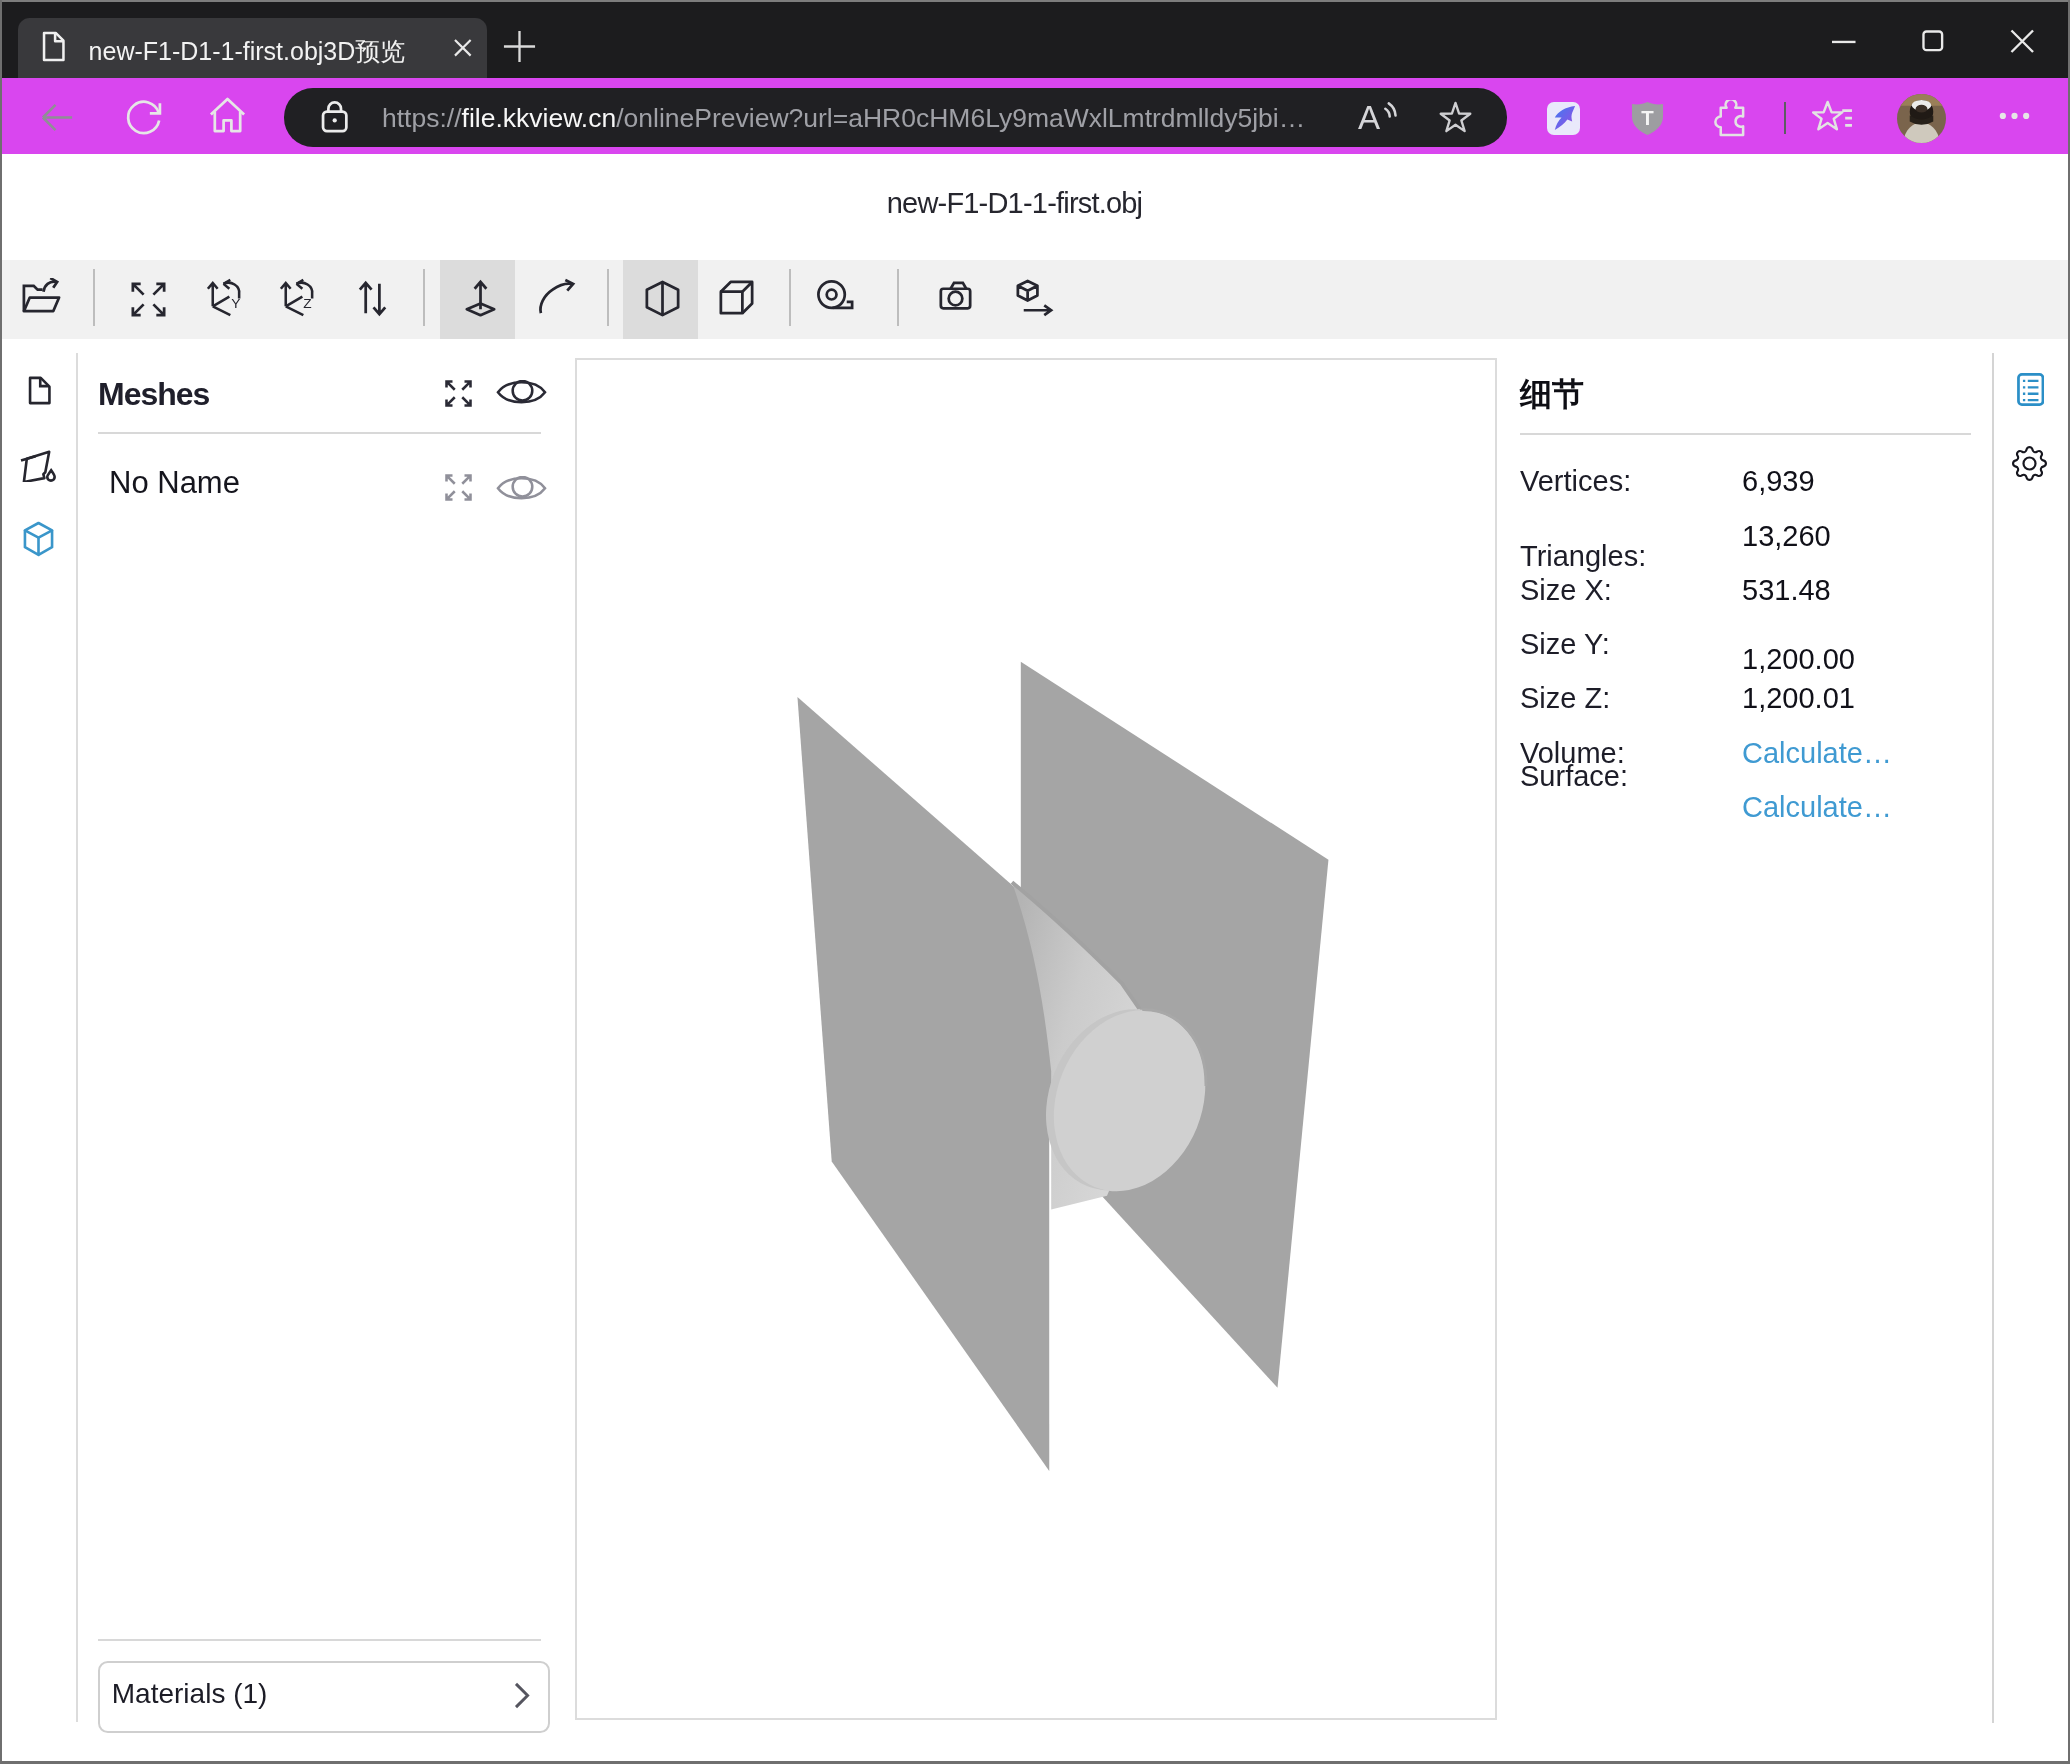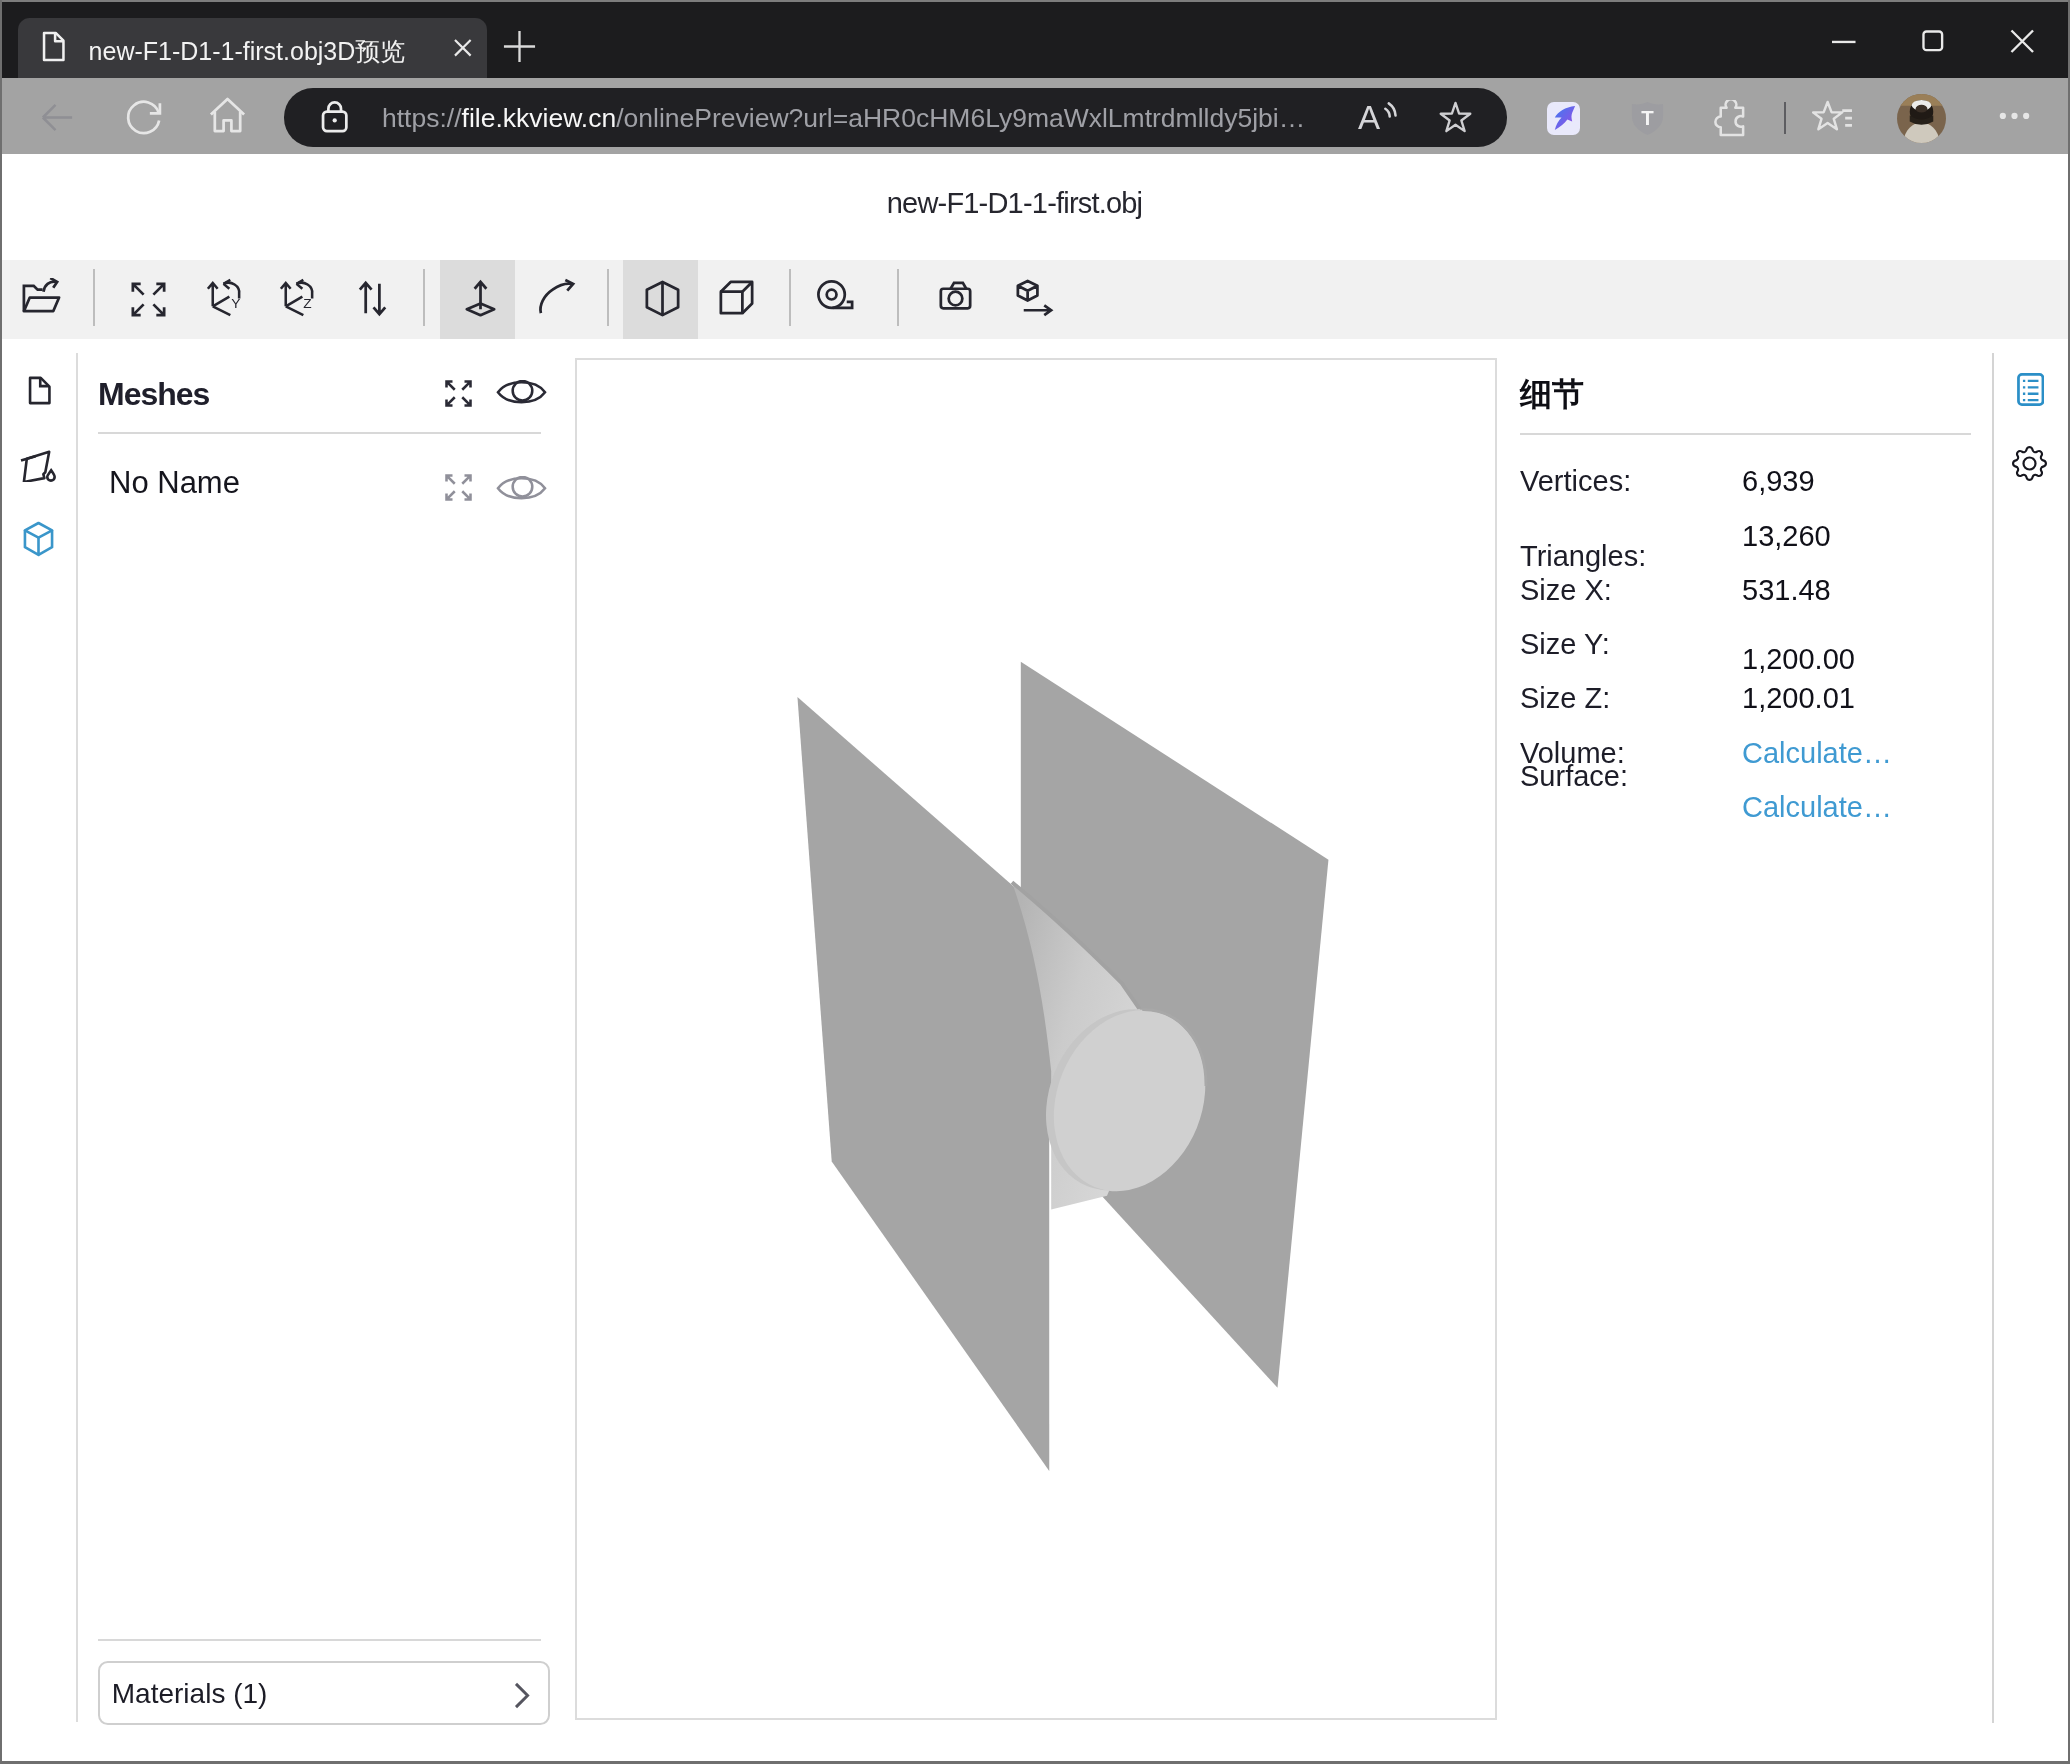--- a/index.html
+++ b/index.html
@@ -4,37 +4,37 @@
 <style>
 * { margin:0; padding:0; box-sizing:border-box; }
 html,body { width:2070px; height:1764px; overflow:hidden; background:#fff;
   font-family:"Liberation Sans", sans-serif; }
 #win { position:absolute; left:0; top:0; width:2070px; height:1764px; }
 .abs { position:absolute; }
 #tabbar { position:absolute; left:0; top:0; width:2070px; height:78px; background:#1c1c1e; }
 #topline { position:absolute; left:0; top:0; width:2070px; height:2px; background:#7d7d7d; }
 #tab { position:absolute; left:17.6px; top:17.6px; width:469px; height:61px; background:#39393c; border-radius:11.8px 11.8px 0 0; }
 #tabtitle { position:absolute; left:71px; top:17.6px; width:353px; font-size:25px; color:#f2f2f2; white-space:nowrap; }
-#navbar { position:absolute; left:0; top:78px; width:2070px; height:76px; background:#a3a3a3; }
+#navbar { position:absolute; left:0; top:78px; width:2070px; height:76px; background:#d946ef; }
 #urlpill { position:absolute; left:284px; top:9.8px; width:1223px; height:59px; border-radius:29px; background:#202023; }
 #urltext { position:absolute; left:98px; top:15.7px; font-size:26.5px; color:#9fa0a6; white-space:nowrap; }
 #urltext b { color:#f7f7f7; font-weight:normal; }
 #page { position:absolute; left:0; top:155px; width:2070px; height:1606px; background:#fff; }
 #ptitle { position:absolute; left:0px; top:32px; width:2029px; text-align:center; font-size:29px; letter-spacing:-0.8px; color:#26262e; }
 #toolbar { position:absolute; left:2px; top:105px; width:2066px; height:79px; background:#f1f1f1; }
 .tsel { position:absolute; top:0; height:79px; background:#dcdcdc; }
 .tsep { position:absolute; top:8.8px; height:57px; width:2px; background:#bdbdbd; }
 .ticon { position:absolute; top:17.6px; }
 #sidesep { position:absolute; left:76px; top:198px; width:2px; height:1369px; background:#dcdcdc; }
 #rightsep { position:absolute; left:1992px; top:198px; width:2px; height:1370px; background:#d4d4d4; }
 #viewport { position:absolute; left:575px; top:203px; width:922px; height:1362px; border:2px solid #dcdcdc; background:#fff; }
 .hsep { position:absolute; height:2px; background:#d8d8d8; }
 #meshes { position:absolute; left:98px; top:221px; font-size:32px; font-weight:bold; letter-spacing:-1px; color:#1f1f2b; }
 #noname { position:absolute; left:109px; top:310px; font-size:31px; color:#15151d; }
-#matbtn { position:absolute; left:98px; top:1506px; width:452px; height:64px; border:2px solid #cfcfcf; border-radius:9.8px; }
+#matbtn { position:absolute; left:98px; top:1506px; width:452px; height:72px; border:2px solid #cfcfcf; border-radius:9.8px; }
 #matbtn span { position:absolute; left:11.8px; top:14.7px; font-size:28px; color:#1c1c26; }
 #dtitle { position:absolute; left:1520px; top:218px; font-size:32px; font-weight:bold; color:#0e0e14; }
 .dlabel { position:absolute; left:1520px; font-size:29px; color:#1d1d28; }
 .dvalue { position:absolute; left:1742px; font-size:29px; color:#101018; }
 .dlink { position:absolute; left:1742px; font-size:29px; color:#3f9ad2; }
 #lborder { position:absolute; left:0; top:0; width:2px; height:1764px; background:#6f6f6f; }
 #rborder { position:absolute; left:2068px; top:0; width:2px; height:1764px; background:#6f6f6f; }
 #bborder { position:absolute; left:0; top:1761px; width:2070px; height:2.9px; background:#6f6f6f; }
 svg { display:block; }
 </style>

